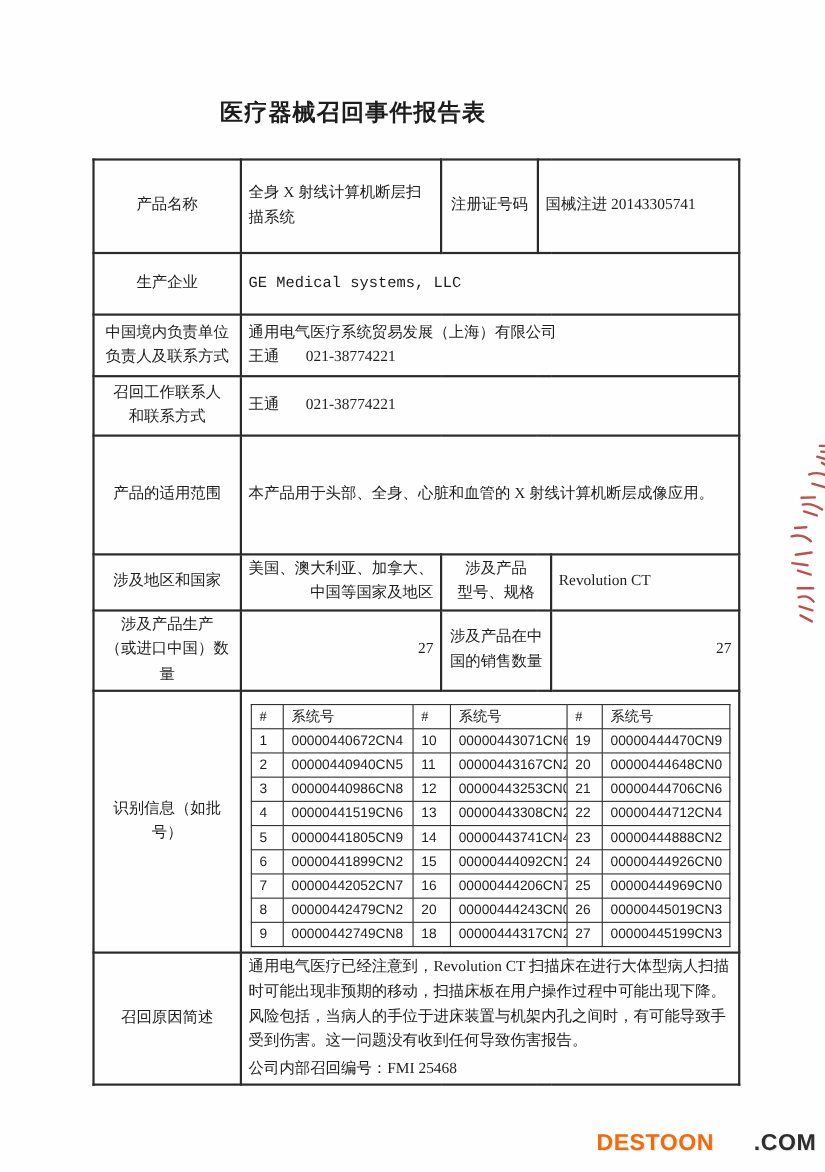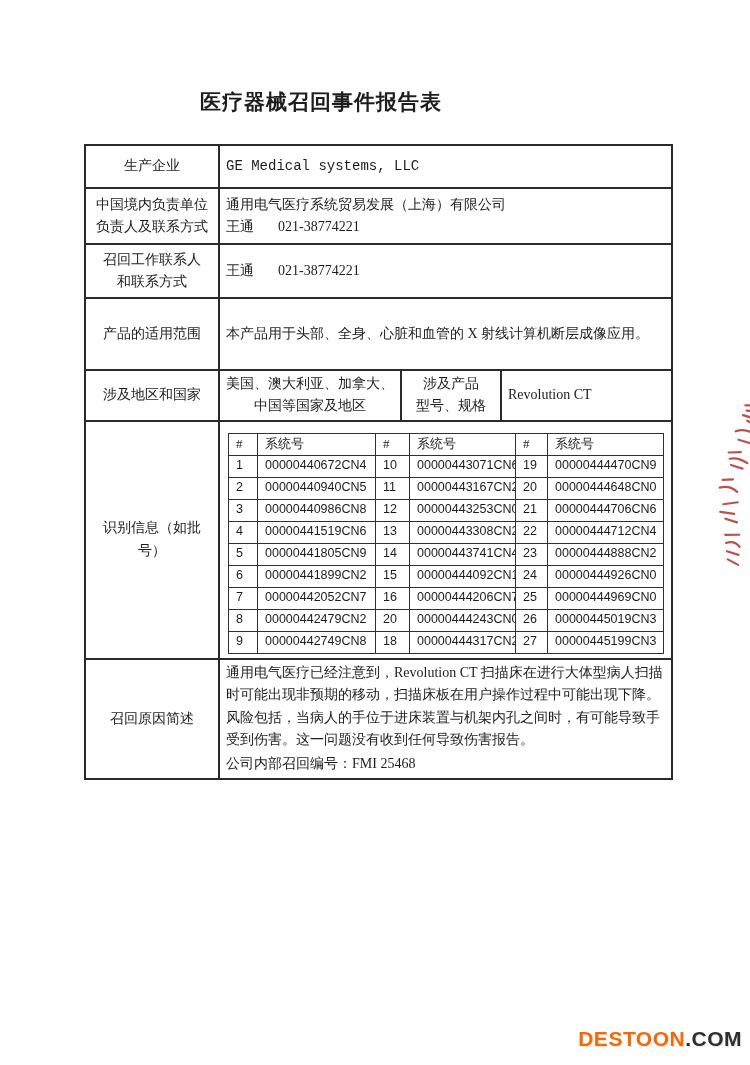--- a/index.html
+++ b/index.html
@@ -16,24 +16,24 @@
   table.form {
     position:absolute; left:84px; top:144px; width:587px;
     border-collapse:collapse; table-layout:fixed;
   }
   table.form td {
     border:2px solid #2a2a2a; font-size:14px; padding:2px 6px;
     vertical-align:middle; line-height:1.6; word-break:break-all;
   }
   .lbl { text-align:center; line-height:1.6; }
   .val { padding-left:10px; padding-right:6px; }
-  .ctr { text-align:center;font-family:Liberation Serif, serif; }
+  .ctr { text-align:right;font-family:Liberation Serif, serif; }
   .top { vertical-align:top; }
-  tr.r1{height:85px} tr.r2{height:43px} tr.r3{height:56px} tr.r4{height:54px}
-  tr.r5{height:72px} tr.r6{height:44px} tr.r7{height:50px} tr.r8{height:238px}
+  tr.r1{height:85px} tr.r2{height:56px} tr.r3{height:56px} tr.r4{height:54px}
+  tr.r5{height:108px} tr.r6{height:44px} tr.r7{height:50px} tr.r8{height:238px}
   tr.r9{height:112px}
   .gap { margin-left:24px; }
   .mono { font-family:"Liberation Mono","DejaVu Sans Mono",monospace; font-size:13.5px;margin-top:32px; }
   .para { margin:0 0 2px 0; }
 
   table.serials {
     margin:7px 0 0 2px; width:435px;
     border-collapse:collapse; table-layout:fixed;
     font-family:"Liberation Sans","DejaVu Sans",sans-serif;
   }
@@ -61,20 +61,26 @@
 
 <table class="form">
   <colgroup>
     <col style="width:134px">
       <col style="width:182px">
       <col style="width:88px">
     <col style="width:12px">
       <col style="width:171px">
   </colgroup>
   <tbody>
+      <tr class="r1">
+    <td class="lbl">产品名称</td>
+    <td class="val">全身 X 射线计算机断层扫描系统</td>
+    <td class="lbl">注册证号码</td>
+    <td class="val" colspan="2">国械注进 20143305741</td>
+  </tr>
   <tr class="r2">
     <td class="lbl">生产企业</td>
     <td class="val mono" colspan="4">GE Medical systems, LLC</td>
   </tr>
   <tr class="r3">
     <td class="lbl">
       <div>中国境内负责单位</div>
       <div>负责人及联系方式</div>
     </td>
     <td class="val" colspan="4">
@@ -98,20 +104,32 @@
     <td class="val" colspan="4">本产品用于头部、全身、心脏和血管的 X 射线计算机断层成像应用。</td>
   </tr>
   <tr class="r6">
     <td class="lbl">涉及地区和国家</td>
     <td class="val ctr">美国、澳大利亚、加拿大、中国等国家及地区</td>
     <td class="lbl" colspan="2">
       <div>涉及产品</div>
       <div>型号、规格</div>
     </td>
     <td class="val">Revolution CT</td>
+  </tr>
+  <tr class="r7">
+    <td class="lbl">
+      <div>涉及产品生产</div>
+      <div>（或进口中国）数量</div>
+    </td>
+    <td class="ctr">27</td>
+    <td class="lbl" colspan="2">
+      <div>涉及产品在中</div>
+      <div>国的销售数量</div>
+    </td>
+    <td class="ctr">27</td>
   </tr>
   <tr class="r8">
     <td class="lbl">识别信息（如批号）</td>
     <td class="top" colspan="4">
       <table class="serials">
         <colgroup>
           <col class="c-no">
               <col class="c-sn1">
               <col class="c-no2">
           <col class="c-sn2">
@@ -220,14 +238,14 @@
     <path d="M24 4 L38 2 M26 9 L39 8 M23 14 L36 16 M28 19 L38 23"></path>
     <path d="M18 31 Q28 26 38 32 M22 39 L36 41"></path>
     <path d="M14 53 L26 51 M16 59 Q24 56 34 61 M18 65 L30 67"></path>
     <path d="M12 81 L22 79 M10 89 Q20 85 28 91"></path>
     <path d="M16 105 L30 101 M14 113 L28 113 M20 119 L32 121"></path>
     <path d="M22 135 L36 133 M24 143 Q32 139 38 145 M26 151 L38 153 M28 159 L39 163"></path>
   </g>
 </svg>
 
 <div class="watermark">
-  <span style="color: rgb(242, 106, 10); margin-top: 23px;">DESTOON</span><span style="color: rgb(46, 46, 46);">.COM</span>
+  <span style="color: rgb(242, 106, 10); margin-top: 23px;">DESTOON</span><span style="color: rgb(46, 46, 46); padding-left: 36px;">.COM</span>
 </div>
 
 </body></html>

